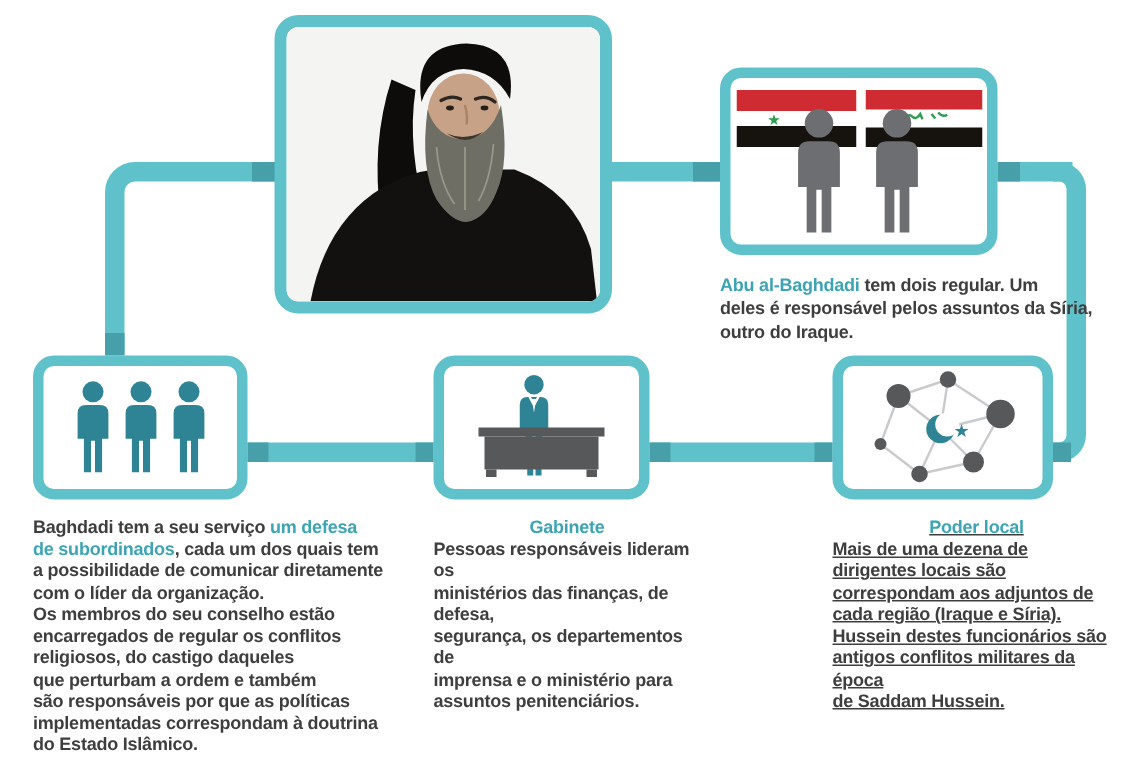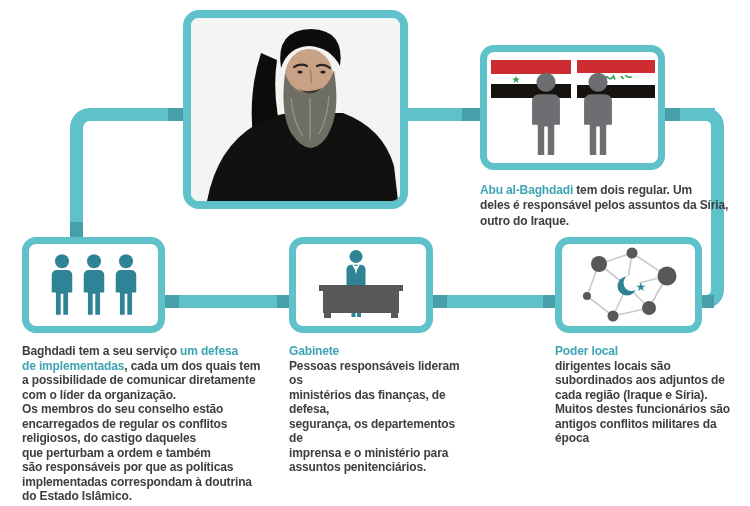--- a/index.html
+++ b/index.html
@@ -11,21 +11,21 @@
           font-family:"Liberation Sans","DejaVu Sans",sans-serif;}
   .box{position:absolute;background:#fff;border:7px solid var(--teal);border-radius:14px;
        box-sizing:border-box;z-index:2;display:flex;align-items:center;justify-content:center;}
   .photo-box{border-width:8px;border-radius:16px;padding:0;overflow:hidden;}
   .cline{position:absolute;background:var(--teal);z-index:0;}
   .elbow{position:absolute;box-sizing:border-box;z-index:0;border:0 solid var(--teal);}
   .notch{position:absolute;background:var(--notch);z-index:1;}
   .cap{position:absolute;z-index:3;color:var(--txt);font-size:12px;font-weight:700;
        letter-spacing:-0.15px;line-height:14.5px;}
   .cap .teal, .cap-heading{color:var(--tealText);}
-  .cap-heading{font-size:12px;font-weight:700;line-height:14.5px;}
+  .cap-heading{font-size:12px;font-weight:700;line-height:14.5px;text-align:center;}
   .flag-inner{position:relative;width:100%;height:100%;}
   .flag-inner > svg{position:absolute;}
   svg{display:block;}
 </style>
 </head>
 <body>
 
 <div class="canvas">
 
   <div class="elbow" style="left:70px;top:108px;width:117px;height:129px;border-left-width:13px;border-top-width:13px;border-top-left-radius:20px;"></div>
@@ -150,21 +150,21 @@
   </div>
 
   <div class="cap" style="left:480px;top:183px;width:268px;line-height:15.4px;">
       <div><span class="teal">Abu al-Baghdadi</span><span> tem dois regular. Um</span></div>
       <div><span>deles é responsável pelos assuntos da Síria,</span></div>
       <div><span>outro do Iraque.</span></div>
     </div>
 
   <div class="cap" style="left:22px;top:344px;width:272px;">
       <div><span>Baghdadi tem a seu serviço </span><span class="teal">um defesa</span></div>
-      <div><span class="teal">de implementadas</span><span>, cada um dos quais tem</span></div>
+      <div><span class="teal">de subordinados</span><span>, cada um dos quais tem</span></div>
       <div><span>a possibilidade de comunicar diretamente</span></div>
       <div><span>com o líder da organização.</span></div>
       <div><span>Os membros do seu conselho estão</span></div>
       <div><span>encarregados de regular os conflitos</span></div>
       <div><span>religiosos, do castigo daqueles</span></div>
       <div><span>que perturbam a ordem e também</span></div>
       <div><span>são responsáveis por que as políticas</span></div>
       <div><span>implementadas correspondam à doutrina</span></div>
       <div><span>do Estado Islâmico.</span></div>
     </div>
@@ -173,28 +173,30 @@
     <div class="cap-heading">Gabinete</div>
     <div>
         <div><span>Pessoas responsáveis lideram os</span></div>
         <div><span>ministérios das finanças, de defesa,</span></div>
         <div><span>segurança, os departementos de</span></div>
         <div><span>imprensa e o ministério para</span></div>
         <div><span>assuntos penitenciários.</span></div>
       </div>
   </div>
 
-  <div class="cap" style="left:555px;top:344px;width:192px;">
+  <div class="cap" style="left:555px;top:344px;width:192px;text-decoration:underline;">
     <div class="cap-heading">Poder local</div>
     <div>
+        <div><span>Mais de uma dezena de</span></div>
         <div><span>dirigentes locais são</span></div>
-        <div><span>subordinados aos adjuntos de</span></div>
+        <div><span>correspondam aos adjuntos de</span></div>
         <div><span>cada região (Iraque e Síria).</span></div>
-        <div><span>Muitos destes funcionários são</span></div>
+        <div><span>Hussein destes funcionários são</span></div>
         <div><span>antigos conflitos militares da época</span></div>
+        <div><span>de Saddam Hussein.</span></div>
       </div>
   </div>
 
   <svg width="0" height="0" style="position:absolute">
     <symbol id="person" viewBox="0 0 30 66">
       <circle cx="15" cy="7.5" r="7.5"></circle>
       <path d="M10 17 L20 17 Q26 17 26 23 L26 41 L21.5 41 L21.5 65 L16.4 65 L16.4 42.5 L13.6 42.5 L13.6 65 L8.5 65 L8.5 41 L4 41 L4 23 Q4 17 10 17 Z"></path>
     </symbol>
   </svg>
 

